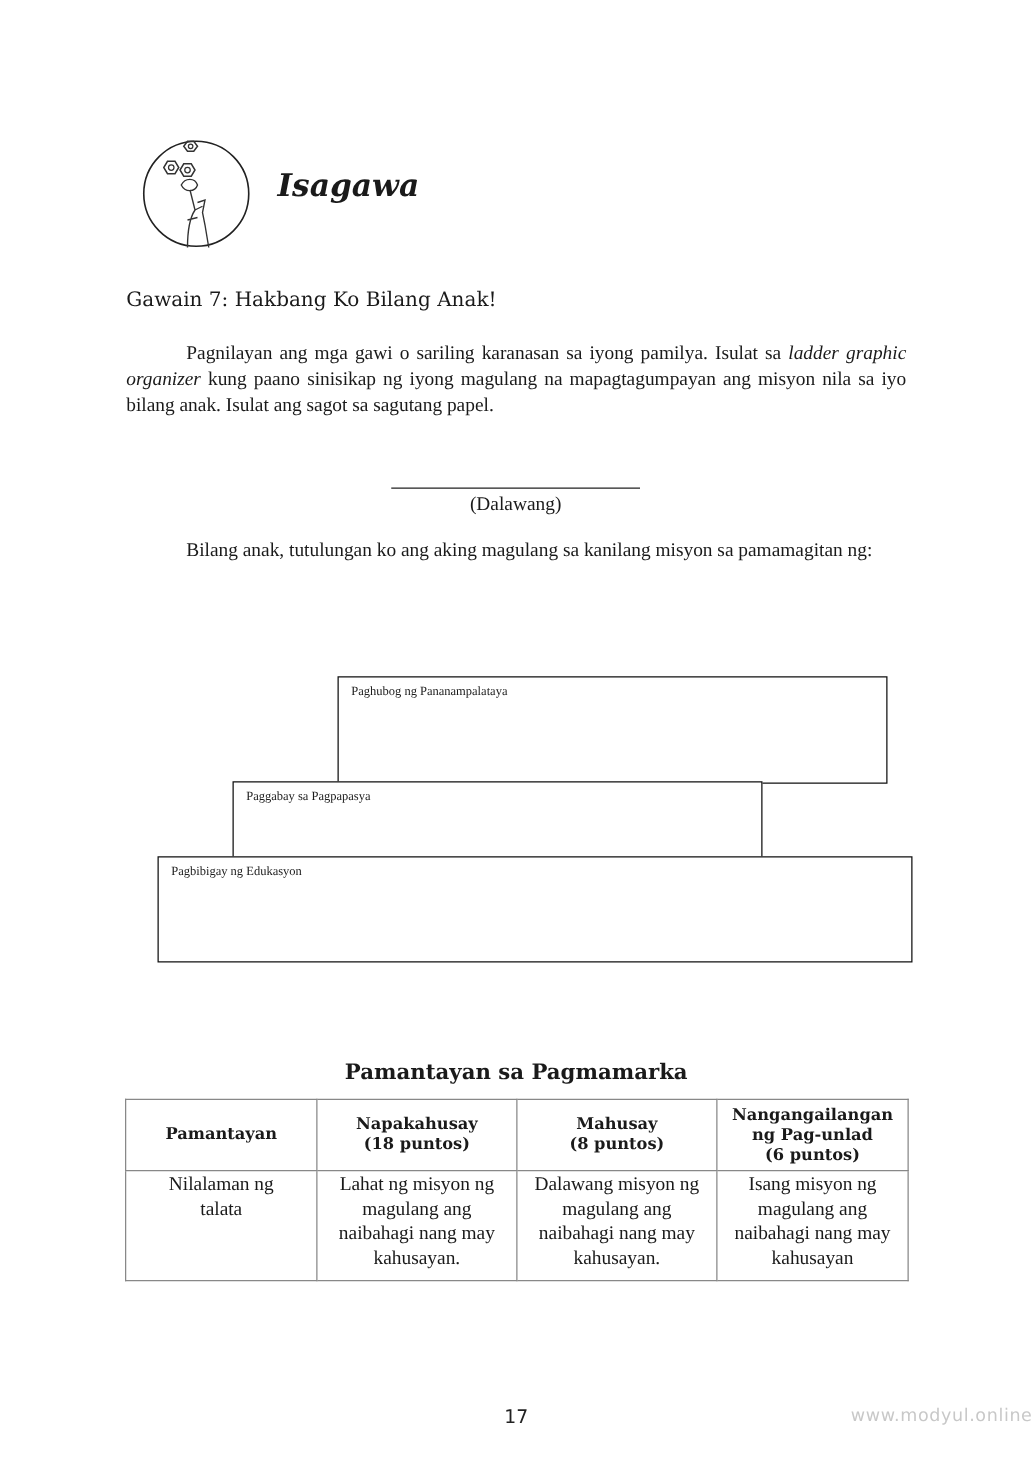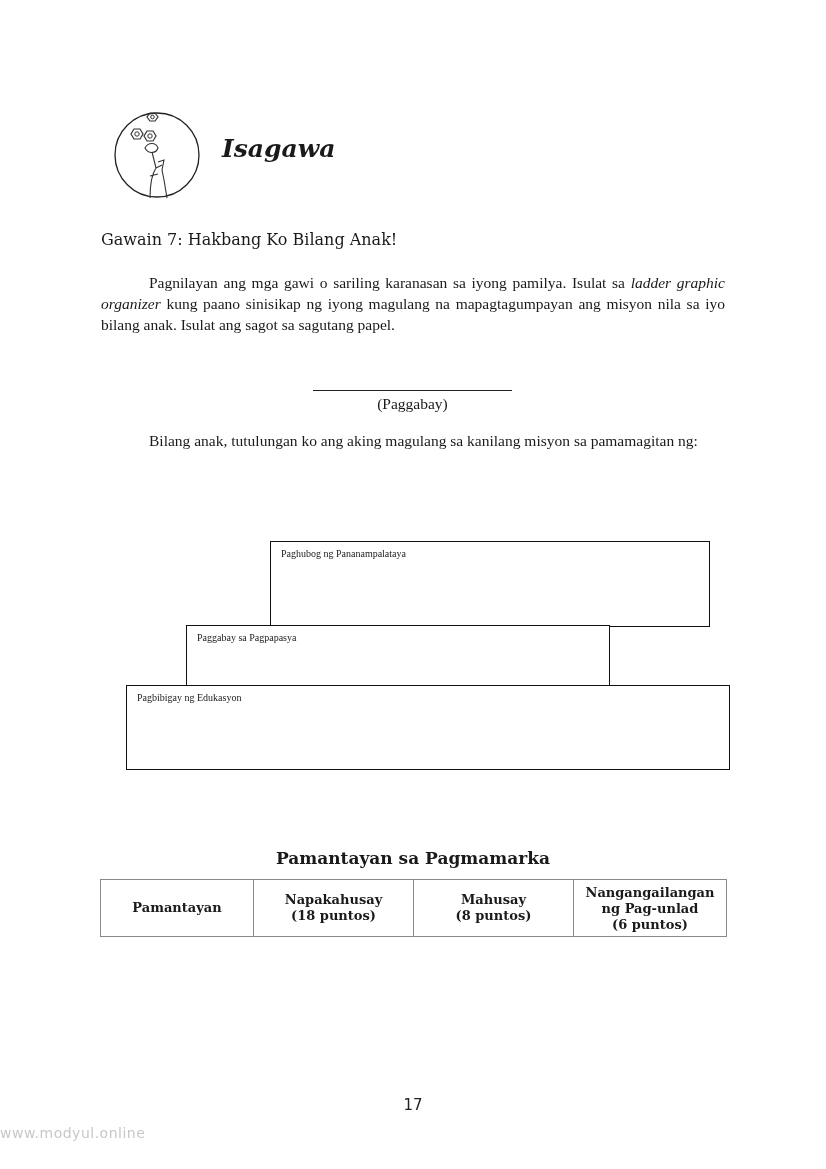--- a/index.html
+++ b/index.html
@@ -12,22 +12,22 @@
   .para .indent { display: inline-block; width: 48px; }
   .name-line { left: 313px; top: 390px; width: 199px; border-top: 1px solid #222; }
   .name-label { left: 313px; top: 395px; width: 199px; text-align: center; font-family: "Liberation Serif", serif; font-size: 15.5px; }
   .box { border: 1px solid #111; background: #fff; box-sizing: border-box; }
   .box span { position: absolute; left: 10px; top: 6px; font-family: "Liberation Serif", serif; font-size: 10px; }
   .rubric-title { left: 100px; top: 848px; width: 626px; text-align: center; font-size: 17px; font-weight: bold; }
   table.rubric { position: absolute; left: 100px; top: 879px; width: 626px; border-collapse: collapse; table-layout: fixed; }
   table.rubric th, table.rubric td { border: 1.5px solid #888; text-align: center; vertical-align: middle; padding: 0 4px; }
   table.rubric th { font-family: "DejaVu Serif", serif; font-size: 13px; font-weight: bold; line-height: 16px; height: 54px; }
   table.rubric td { font-family: "Liberation Serif", serif; font-size: 15.5px; line-height: 19.5px; vertical-align: top; height: 86px; padding-top: 1px; }
-  .page-num { left: 0; top: 1096px; width: 826px; text-align: center; font-family: "DejaVu Sans", sans-serif; font-size: 15px; color: #222; }
-  .watermark { left: 0; top: 1125px; width: 826px; text-align: left; font-family: "DejaVu Sans", sans-serif; font-size: 14px; color: #c8c8c8; letter-spacing: 0.5px; }
+  .page-num { left: 0; top: 1124px; width: 826px; text-align: center; font-family: "DejaVu Sans", sans-serif; font-size: 15px; color: #222; }
+  .watermark { left: 0; top: 1125px; width: 826px; text-align: right; font-family: "DejaVu Sans", sans-serif; font-size: 14px; color: #c8c8c8; letter-spacing: 0.5px; }
 </style>
 </head>
 <body>
 
 <div class="abs icon-wrap">
   <svg width="90" height="90" viewBox="0 0 90 90">
     <circle cx="45" cy="45" r="42" fill="none" stroke="#222" stroke-width="1.3"></circle>
     <polygon points="38,3 43,3 46,7 43,11 38,11 35,7" fill="none" stroke="#333" stroke-width="1.2"></polygon>
     <circle cx="40.5" cy="7" r="1.8" fill="none" stroke="#333" stroke-width="1"></circle>
     <polygon points="22,19 28,19 31,24 28,29 22,29 19,24" fill="none" stroke="#333" stroke-width="1.2"></polygon>
@@ -38,21 +38,21 @@
     <path d="M40,42 L44,58 M44,58 L50,55 M46,52 L52,50 L50,60 L52,70 L55,88 M44,58 C40,64 38,72 38,88 M38,66 L46,64" fill="none" stroke="#333" stroke-width="1.1"></path>
   </svg>
 </div>
 <div class="abs section-title">Isagawa</div>
 
 <div class="abs gawain">Gawain 7: Hakbang Ko Bilang Anak!</div>
 
 <div class="abs para" style="top:272px;"><span class="indent"></span><span>Pagnilayan ang mga gawi o sariling karanasan sa iyong pamilya. Isulat sa </span><i>ladder graphic organizer</i><span> kung paano sinisikap ng iyong magulang na mapagtagumpayan ang misyon nila sa iyo bilang anak. Isulat ang sagot sa sagutang papel.</span></div>
 
 <div class="abs name-line"></div>
-<div class="abs name-label">(Paggabay)</div>
+<div class="abs name-label">(Dalawang)</div>
 
 <div class="abs para" style="top:430px;"><span class="indent"></span><span>Bilang anak, tutulungan ko ang aking magulang sa kanilang misyon sa pamamagitan ng:</span></div>
 
 <div class="abs box" style="left:270px; top:541px; width:440px; height:86px;">
   <span>Paghubog ng Pananampalataya</span>
 </div>
 <div class="abs box" style="left:186px; top:625px; width:424px; height:86px;">
   <span>Paggabay sa Pagpapasya</span>
 </div>
 <div class="abs box" style="left:126px; top:685px; width:604px; height:85px;">
@@ -67,17 +67,23 @@
       <col style="width:160px">
       <col style="width:153px">
   </colgroup>
   <tbody>
       <tr>
     <th><span>Pamantayan</span></th>
     <th><span>Napakahusay</span><br><span>(18 puntos)</span></th>
     <th><span>Mahusay</span><br><span>(8 puntos)</span></th>
     <th style="padding-top:2px;"><span>Nangangailangan ng Pag-unlad</span><br><span>(6 puntos)</span></th>
   </tr>
+  <tr>
+    <td style="padding:1px 18px 0 18px;">Nilalaman ng talata</td>
+    <td style="padding:1px 10px 0 10px;">Lahat ng misyon ng magulang ang naibahagi nang may kahusayan.</td>
+    <td style="padding:1px 10px 0 10px;">Dalawang misyon ng magulang ang naibahagi nang may kahusayan.</td>
+    <td style="padding:1px 10px 0 10px;">Isang misyon ng magulang ang naibahagi nang may kahusayan</td>
+  </tr>
 </tbody>
   </table>
 
 <div class="abs page-num">17</div>
 <div class="abs watermark">www.modyul.online</div>
 
 </body></html>

